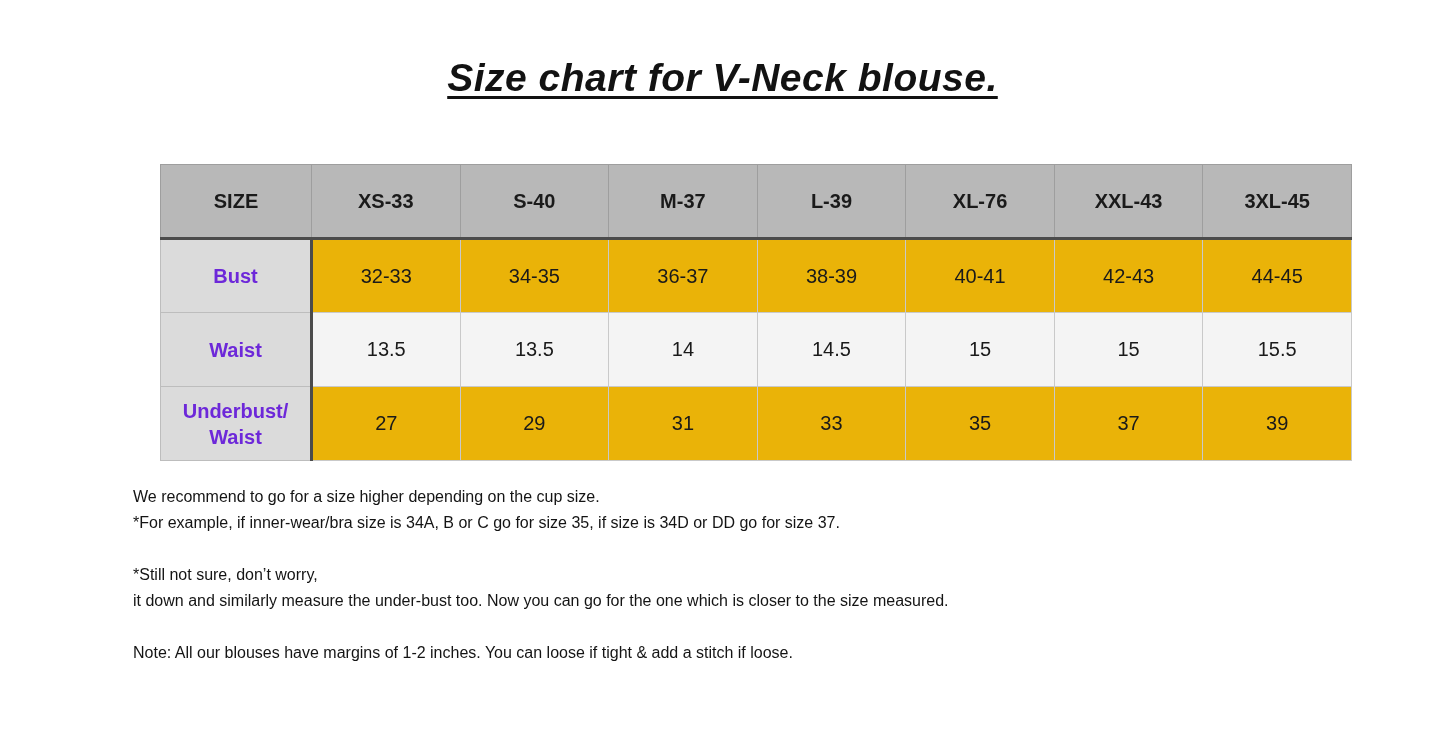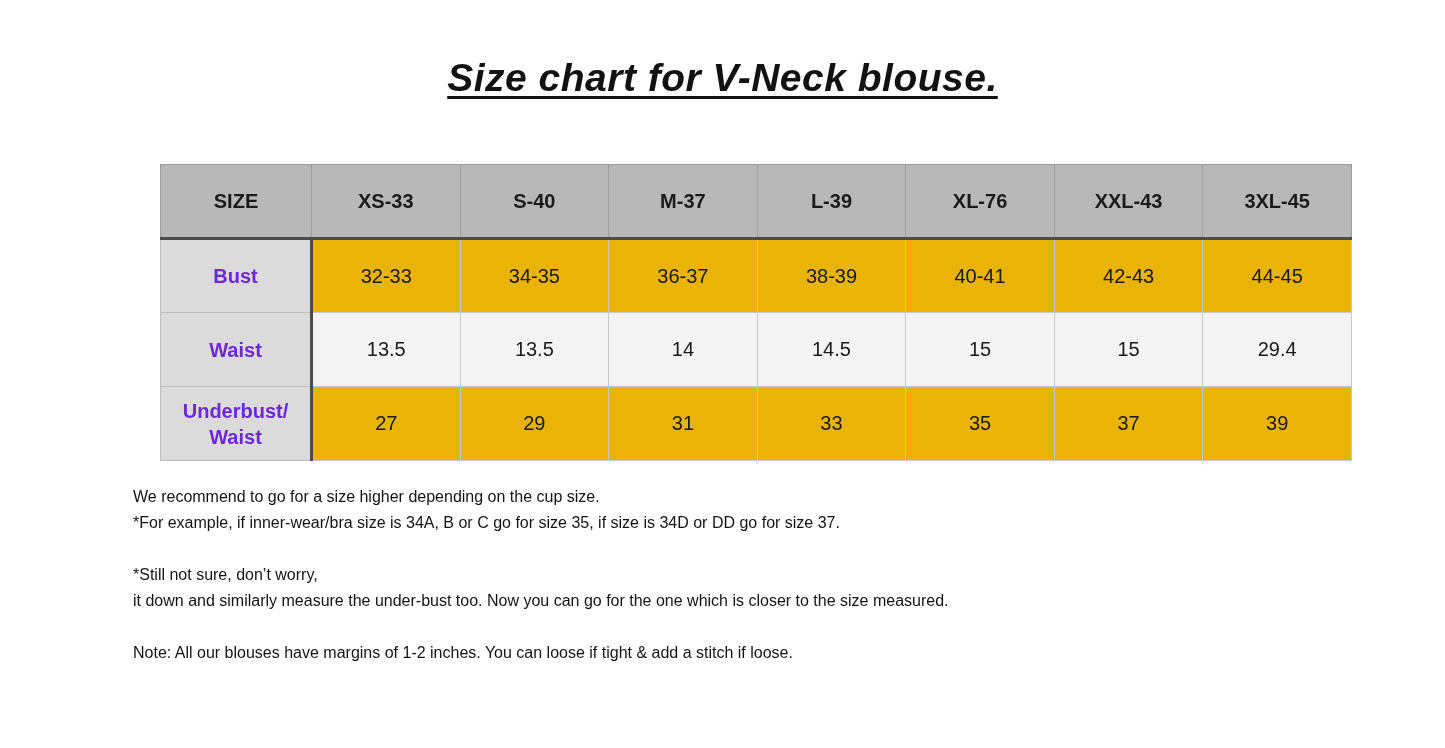--- a/index.html
+++ b/index.html
@@ -117,21 +117,21 @@
         <td class="cell">44-45</td>
       </tr>
       <tr class="alt">
         <td class="row-label">Waist</td>
         <td class="cell">13.5</td>
         <td class="cell">13.5</td>
         <td class="cell">14</td>
         <td class="cell">14.5</td>
         <td class="cell">15</td>
         <td class="cell">15</td>
-        <td class="cell">29.4</td>
+        <td class="cell">15.5</td>
       </tr>
       <tr>
         <td class="row-label">Underbust/
 Waist</td>
         <td class="cell">27</td>
         <td class="cell">29</td>
         <td class="cell">31</td>
         <td class="cell">33</td>
         <td class="cell">35</td>
         <td class="cell">37</td>

